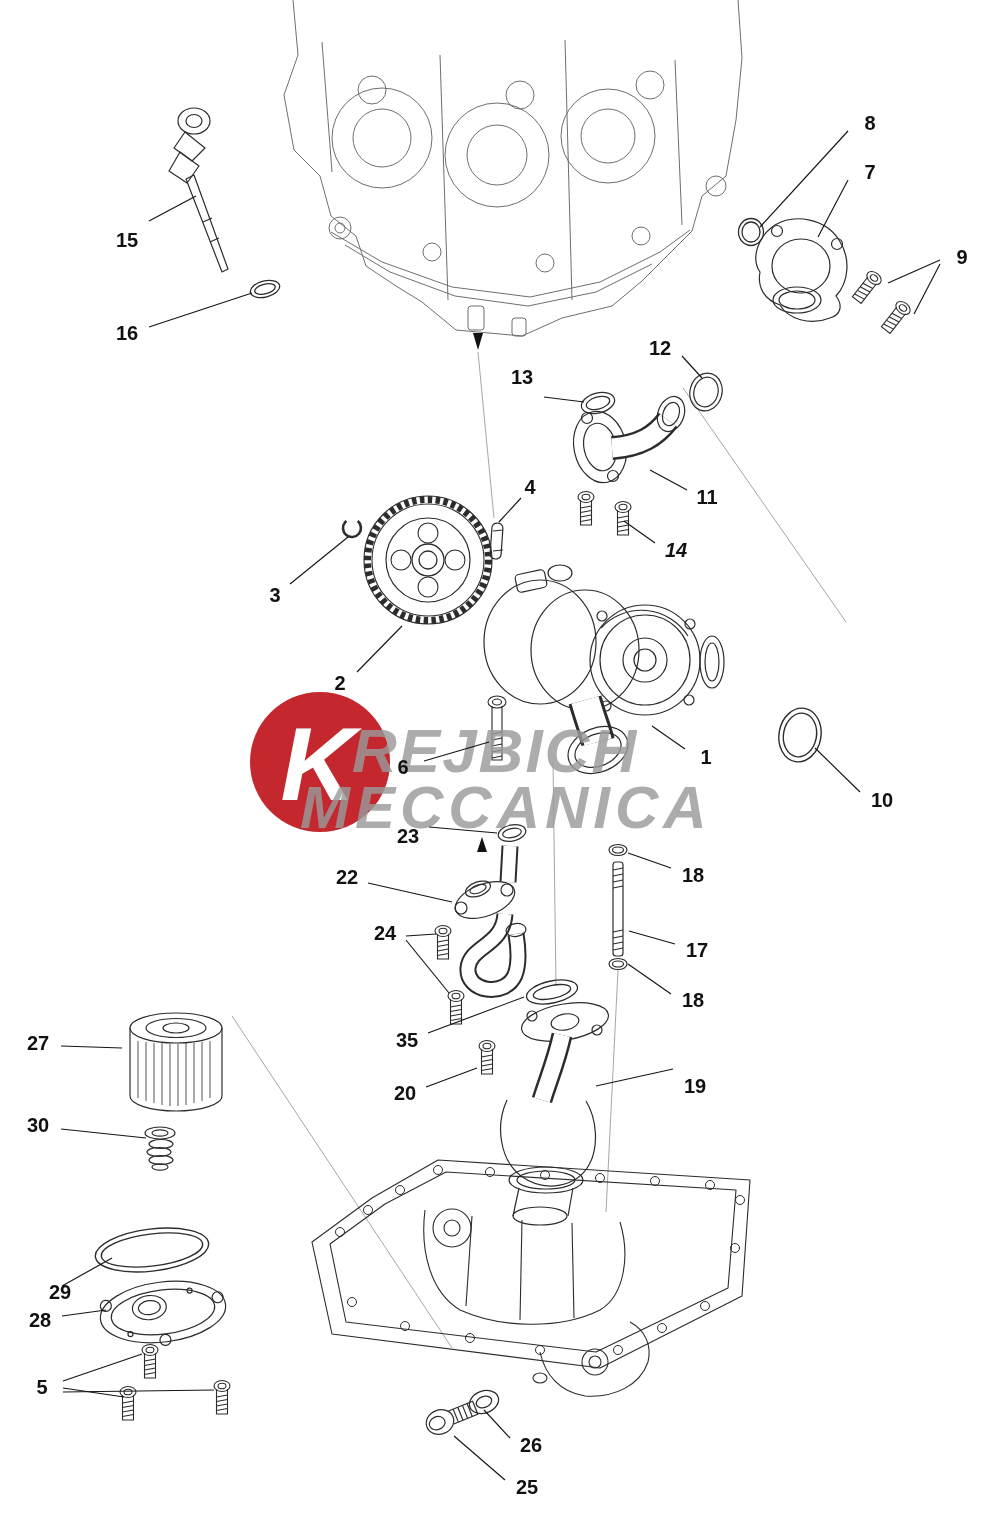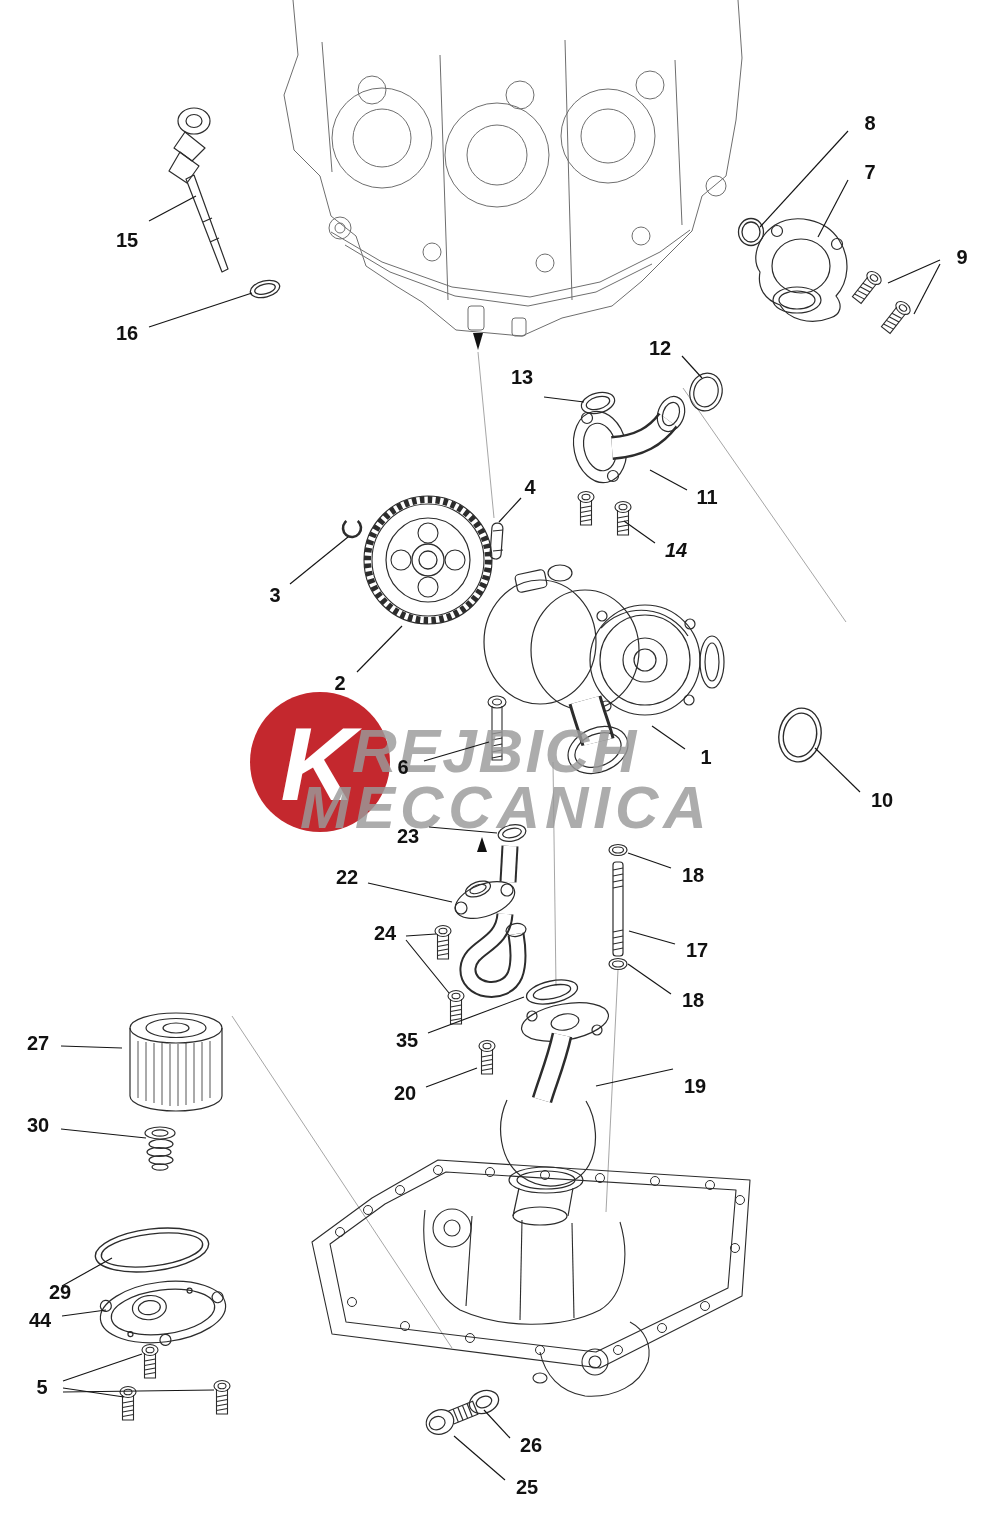--- a/index.html
+++ b/index.html
@@ -424,19 +424,19 @@
       <div class="callout" style="left: 347px; top: 877px;">22</div>
       <div class="callout" style="left: 385px; top: 933px;">24</div>
       <div class="callout" style="left: 697px; top: 950px;">17</div>
       <div class="callout" style="left: 693px; top: 1000px;">18</div>
       <div class="callout" style="left: 38px; top: 1043px;">27</div>
       <div class="callout" style="left: 407px; top: 1040px;">35</div>
       <div class="callout" style="left: 405px; top: 1093px;">20</div>
       <div class="callout" style="left: 695px; top: 1063px; margin-top: 23px;">19</div>
       <div class="callout" style="left: 38px; top: 1125px;">30</div>
       <div class="callout" style="left: 28px; top: 1292px; margin-left: 32px;">29</div>
-      <div class="callout" style="left: 40px; top: 1320px;">44</div>
+      <div class="callout" style="left: 40px; top: 1320px;">28</div>
       <div class="callout" style="left: 42px; top: 1387px;">5</div>
       <div class="callout" style="left: 531px; top: 1445px;">26</div>
       <div class="callout" style="left: 527px; top: 1487px;">25</div>
     </div>
 
 </div>
 
 </body></html>

